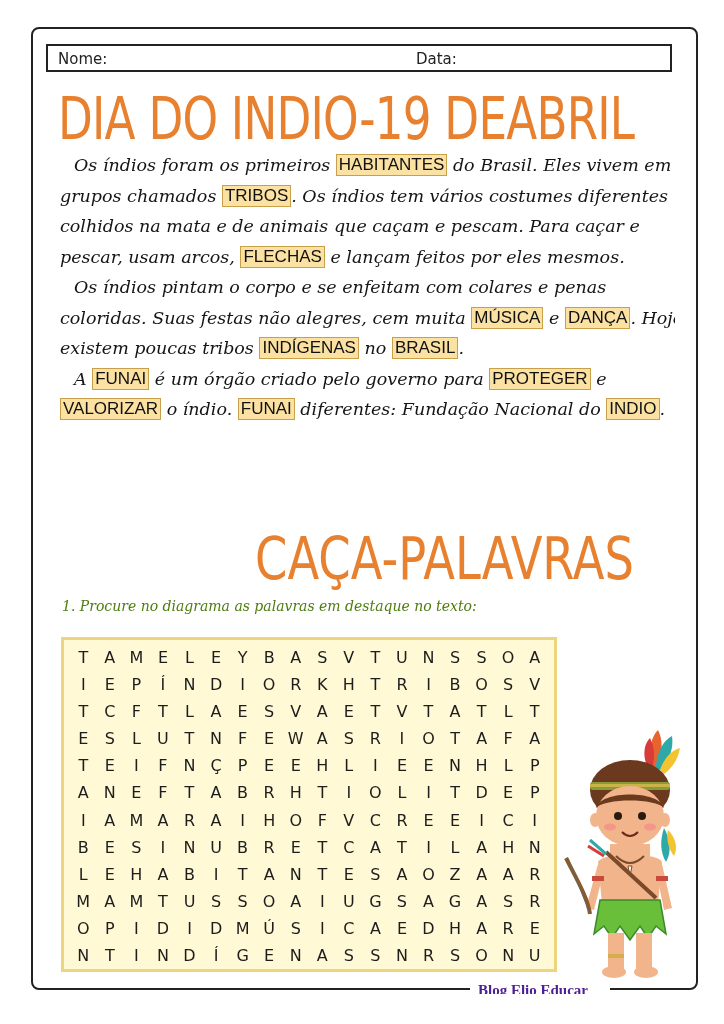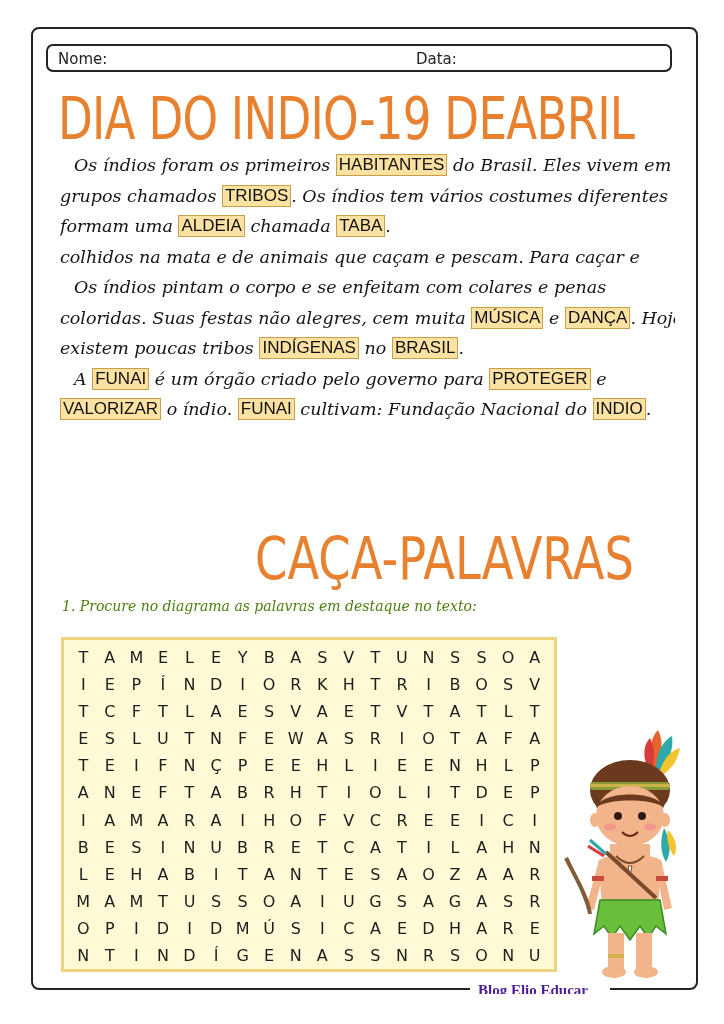--- a/index.html
+++ b/index.html
@@ -5,21 +5,21 @@
   * { box-sizing: border-box; margin: 0; padding: 0; }
   html, body { width: 724px; height: 1024px; background: #ffffff; overflow: hidden; }
   body { position: relative; font-family: "Liberation Sans", sans-serif; color: #1a1a1a; }
 
   .frame {
     position: absolute; left: 31px; top: 27px; width: 667px; height: 963px;
     border: 2px solid #222; border-radius: 8px; background: #fff;
   }
   .name-box {
     position: absolute; left: 46px; top: 44px; width: 626px; height: 28px;
-    border: 2px solid #222; border-radius: 7px;
+    border: 2px solid #222; border-radius: 0;
     font-family: "DejaVu Sans", sans-serif; font-size: 15px; color: #222;
   }
   .name-box .nome { position: absolute; left: 10px; top: 4px; }
   .name-box .data { position: absolute; left: 368px; top: 4px; }
 
   .title {
     position: absolute; left: 58px; top: 86px; width: 640px;
     font-family: "DejaVu Sans", sans-serif; font-size: 58px; font-weight: normal;
     color: #e8812f; letter-spacing: -1px; white-space: nowrap;
     transform: scaleX(0.78); transform-origin: left top; line-height: 66px;
@@ -80,27 +80,27 @@
 <div class="name-box">
   <span class="nome">Nome:</span>
   <span class="data">Data:</span>
 </div>
 
 <div class="title">DIA DO INDIO-19 DEABRIL</div>
 
 <div class="text-block" id="text-block">
     <div class="line indent"><span>Os índios foram os primeiros </span><span class="hl">HABITANTES</span><span> do Brasil. Eles vivem em</span></div>
     <div class="line"><span>grupos chamados </span><span class="hl">TRIBOS</span><span>. Os índios tem vários costumes diferentes</span></div>
-    <div class="line"><span>formam uma </span><span class="hl">ALDEIA</span><span> chamada </span><span class="hl">TABA</span><span>.</span></div>
     <div class="line"><span>colhidos na mata e de animais que caçam e pescam. Para caçar e</span></div>
+    <div class="line"><span>pescar, usam arcos, </span><span class="hl">FLECHAS</span><span> e lançam feitos por eles mesmos.</span></div>
     <div class="line indent"><span>Os índios pintam o corpo e se enfeitam com colares e penas</span></div>
     <div class="line"><span>coloridas. Suas festas não alegres, cem muita </span><span class="hl">MÚSICA</span><span> e </span><span class="hl">DANÇA</span><span>. Hoje</span></div>
     <div class="line"><span>existem poucas tribos </span><span class="hl">INDÍGENAS</span><span> no </span><span class="hl">BRASIL</span><span>.</span></div>
     <div class="line indent"><span>A </span><span class="hl">FUNAI</span><span> é um órgão criado pelo governo para </span><span class="hl">PROTEGER</span><span> e</span></div>
-    <div class="line"><span class="hl">VALORIZAR</span><span> o índio. </span><span class="hl">FUNAI</span><span> cultivam: Fundação Nacional do </span><span class="hl">INDIO</span><span>.</span></div>
+    <div class="line"><span class="hl">VALORIZAR</span><span> o índio. </span><span class="hl">FUNAI</span><span> diferentes: Fundação Nacional do </span><span class="hl">INDIO</span><span>.</span></div>
   </div>
 
 <div class="title2">CAÇA-PALAVRAS</div>
 
 <div class="instr">1. Procure no diagrama as palavras em destaque no texto:</div>
 
 <div class="grid" id="grid" style="grid-template-columns: repeat(18, 1fr); grid-template-rows: repeat(12, 1fr);">
     <div class="cell">T</div>
     <div class="cell">A</div>
     <div class="cell">M</div>

